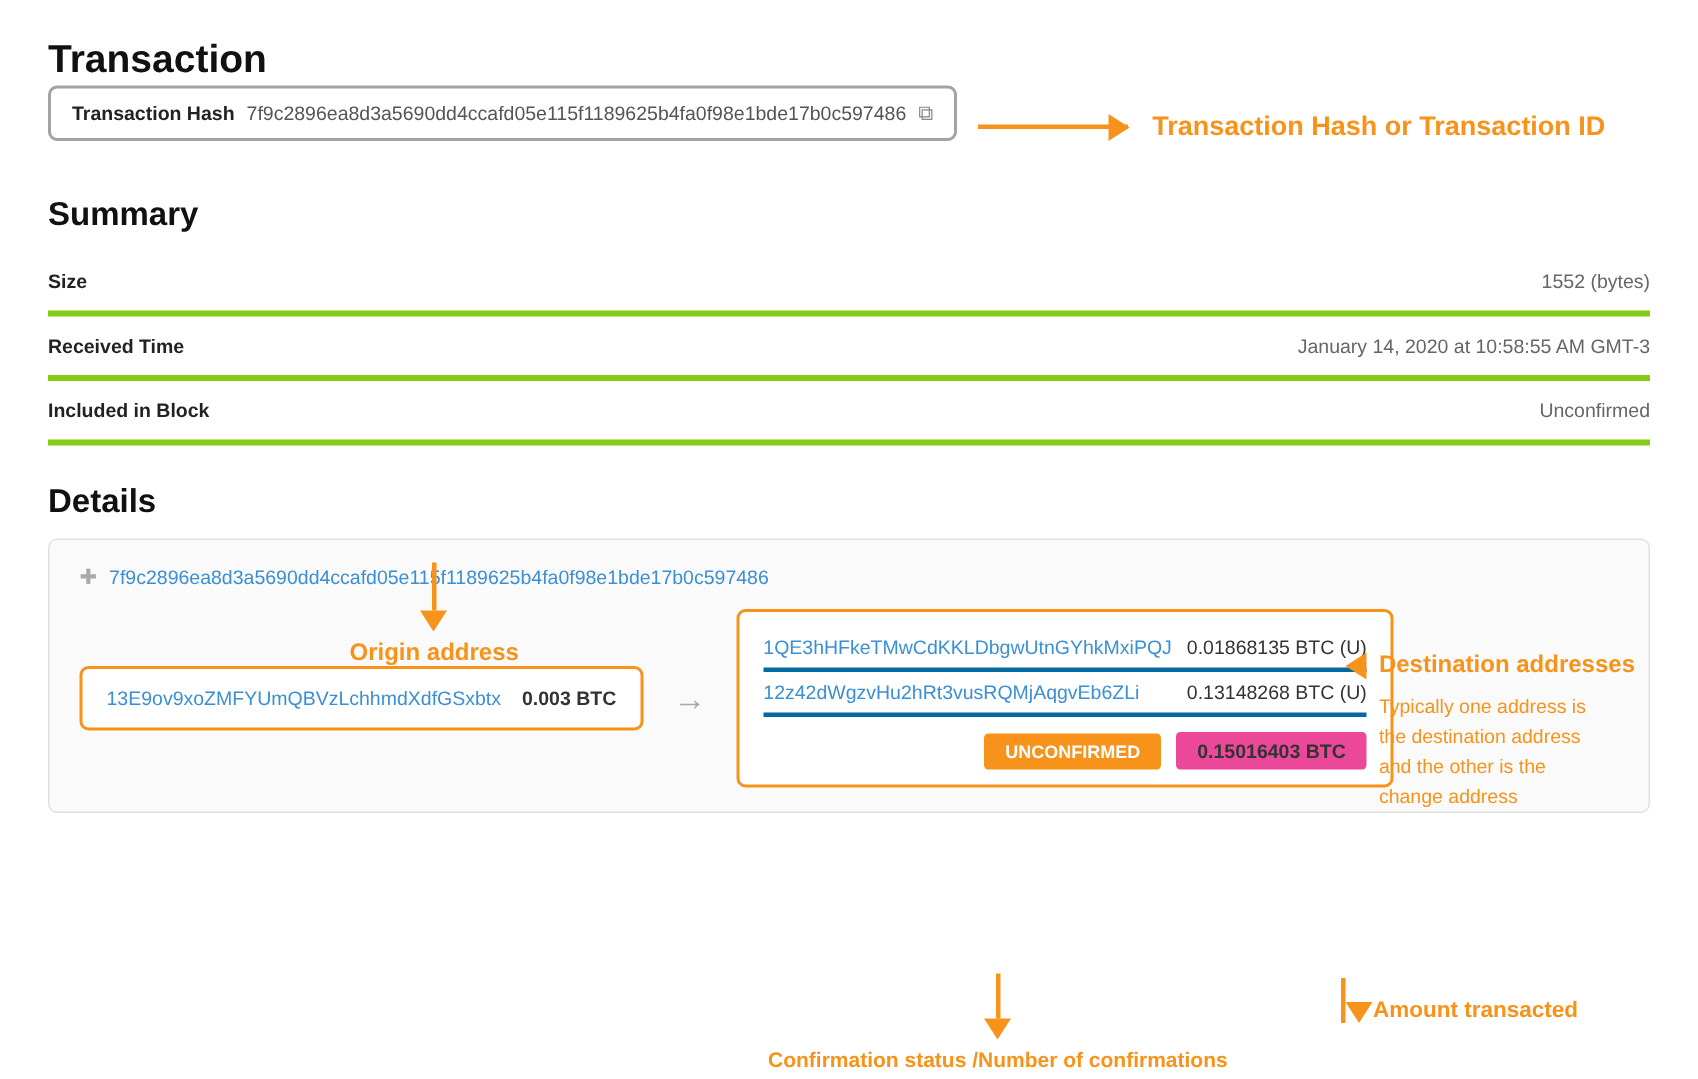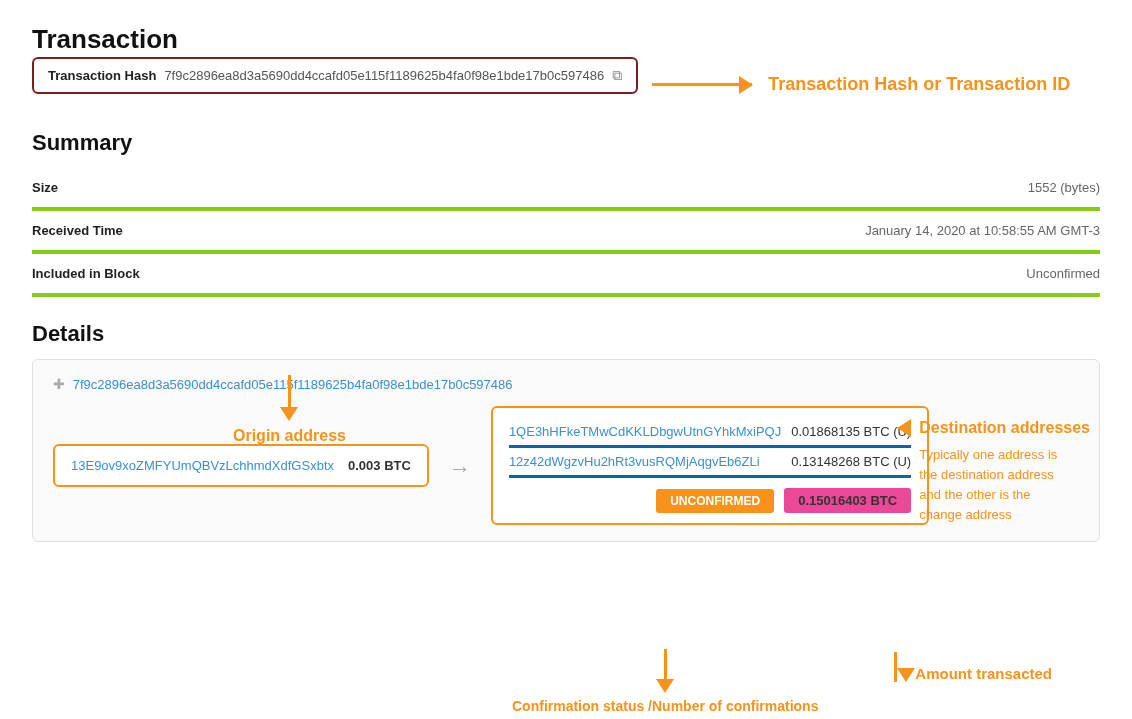--- a/index.html
+++ b/index.html
@@ -18,21 +18,21 @@
       color: #111;
       margin-bottom: 2px;
     }
     h2 {
       font-size: 22px;
       font-weight: bold;
       color: #111;
       margin-bottom: 12px;
     }
     .transaction-hash-box {
-      border: 2px solid #7f1d1d;
+      border: 2px solid #a3a3a3;
       border-radius: 6px;
       padding: 8px 14px;
       display: inline-flex;
       align-items: center;
       gap: 8px;
       font-size: 13px;
       background: #fff;
       margin-bottom: 18px;
       position: relative;
     }
@@ -272,21 +272,21 @@
       </div>
 
       <div style="position:absolute; left:200px; bottom:96px; display:flex; flex-direction:column; align-items:center; pointer-events:none;">
         <div style="width:3px; height:32px; background:#f7931a;"></div>
         <div style="width:0;height:0;border-left:9px solid transparent;border-right:9px solid transparent;border-top:14px solid #f7931a;"></div>
         <span style="font-size:16px;font-weight:bold;color:#f7931a;margin-top:6px;white-space:nowrap;">Origin address</span>
       </div>
 
     </div>
 
-    <div style="position:absolute; right:10px; top:60px; pointer-events:none; display:flex; flex-direction:column; align-items:flex-start;">
+    <div style="position:absolute; right:10px; top:76px; pointer-events:none; display:flex; flex-direction:column; align-items:flex-start;">
       <div style="display:flex; align-items:center; gap:8px;">
         <div style="width:0;height:0;border-top:9px solid transparent;border-bottom:9px solid transparent;border-right:14px solid #f7931a;"></div>
         <span style="font-size:16px;font-weight:bold;color:#f7931a;white-space:nowrap;">Destination addresses</span>
       </div>
       <p style="font-size:13px;color:#f7931a;margin-top:8px;line-height:1.55;max-width:155px;margin-left:22px;">Typically one address is the destination address and the other is the change address</p>
     </div>
 
     <div style="position:absolute; right:48px; bottom:-10px; display:flex; flex-direction:row; align-items:flex-end; pointer-events:none;">
       <div style="width:3px; height:30px; background:#f7931a;"></div>
       <div style="width:0;height:0;border-left:9px solid transparent;border-right:9px solid transparent;border-top:14px solid #f7931a;"></div>

